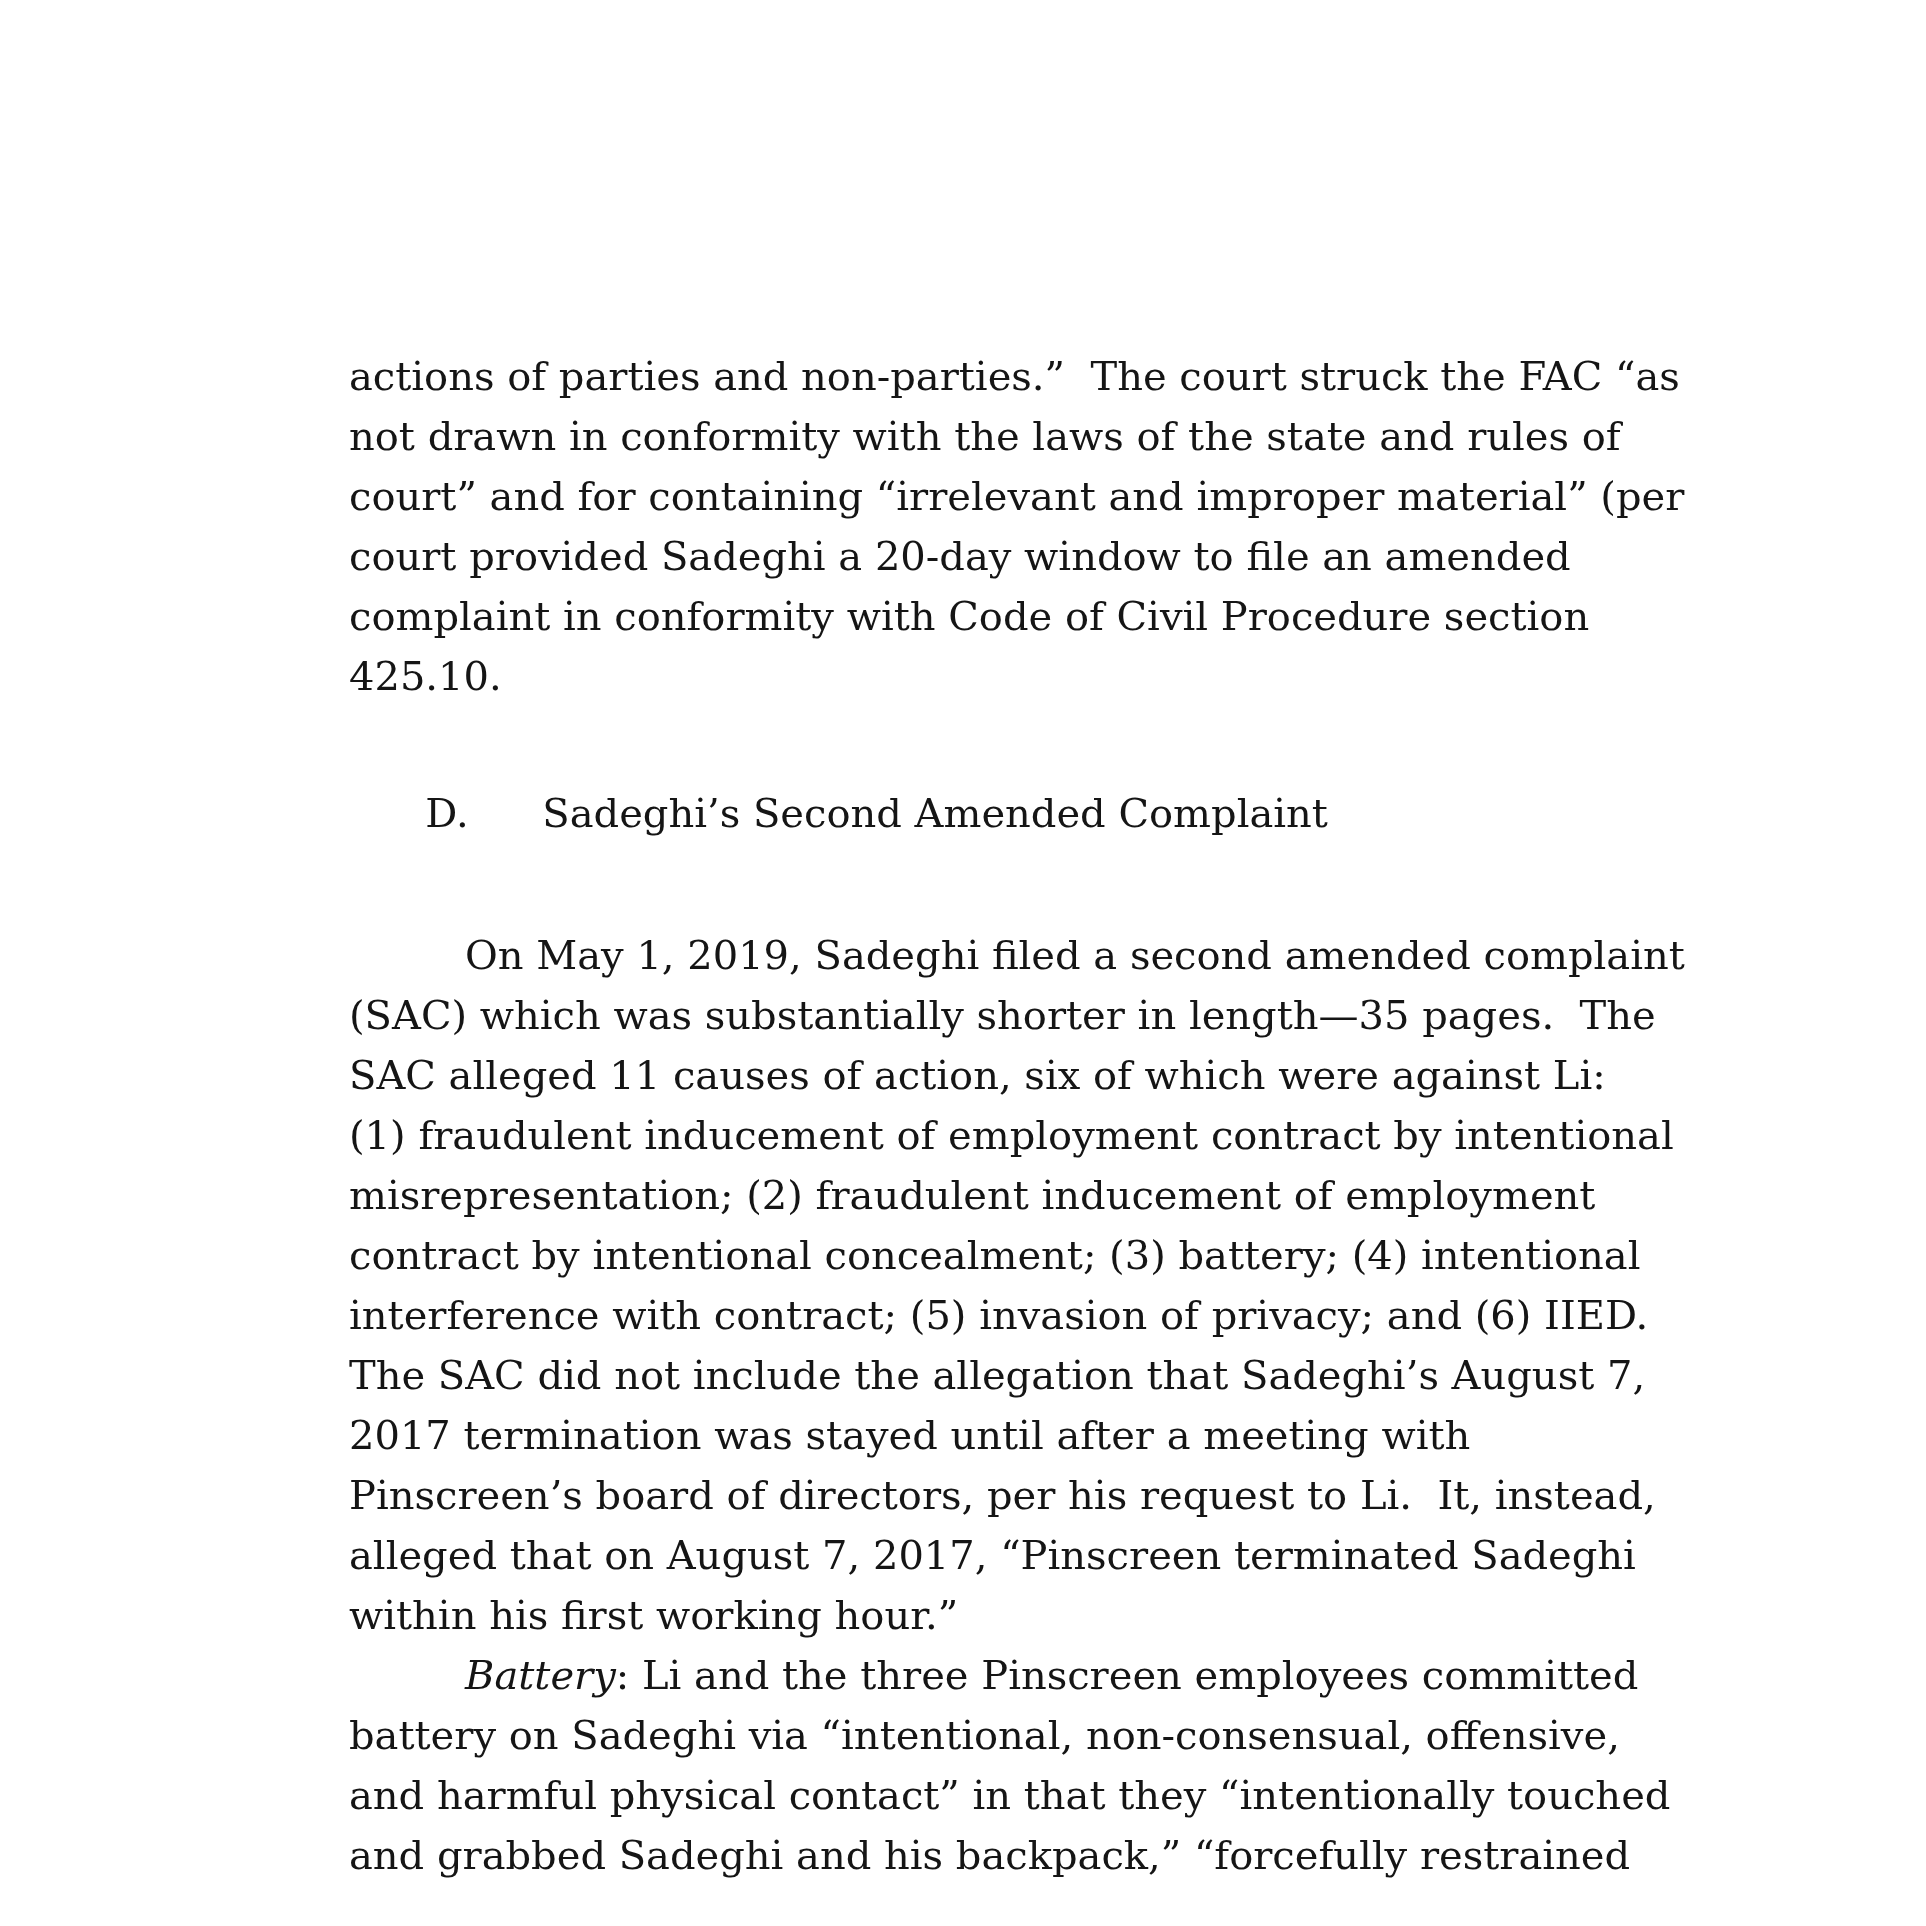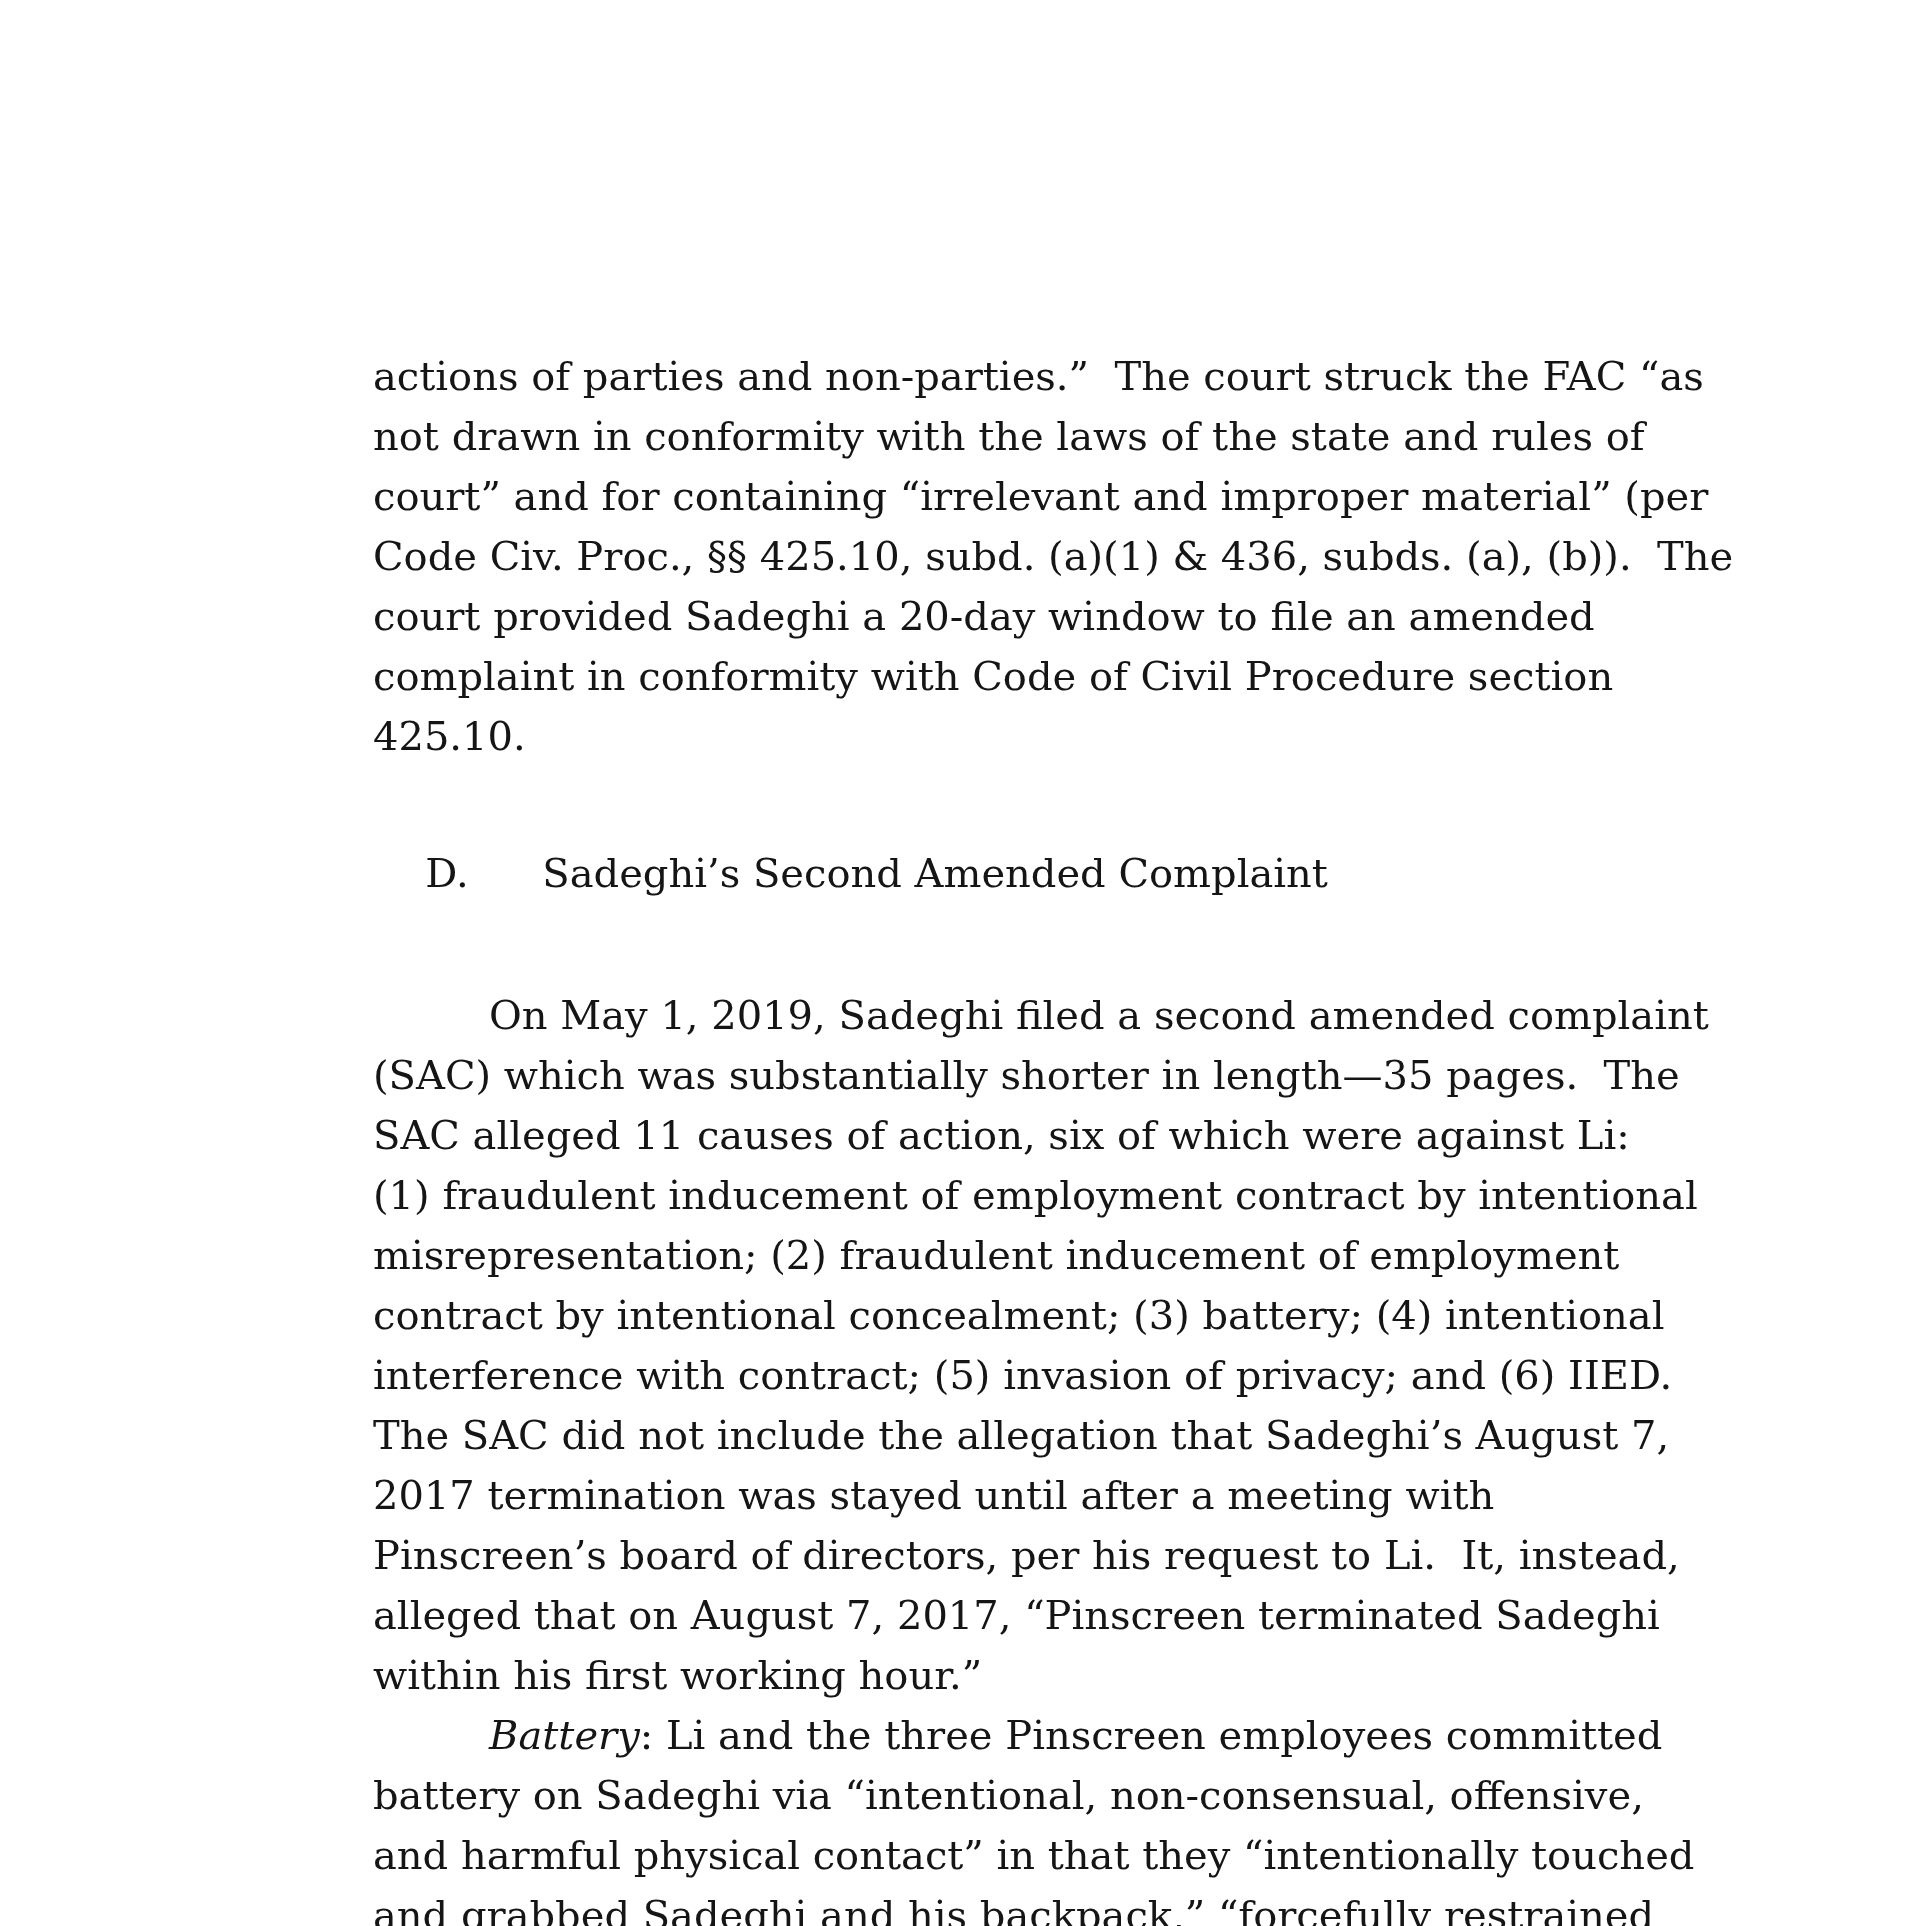--- a/index.html
+++ b/index.html
@@ -19,21 +19,20 @@
   .text-block {
     position: absolute;
     left: 349px;
     top: 346px;
     width: 1289px;
     font-size: 40px;
     line-height: 60px;
   }
   .ln {
     white-space: pre;   
-    margin-left: 24px;
   }
   .indent {
     padding-left: 116px; 
   }
   .heading-line {
     margin-top: 17.3px;
     margin-bottom: 22px;
     white-space: pre;
   }
   .hlabel {
@@ -50,21 +49,20 @@
 <body>
 
 <div class="page">
 
   <main class="text-block">
 
     <section>
       <div class="ln">actions of parties and non-parties.”  The court struck the FAC “as</div>
       <div class="ln">not drawn in conformity with the laws of the state and rules of</div>
       <div class="ln">court” and for containing “irrelevant and improper material” (per</div>
-      <div class="ln">Code Civ. Proc., §§ 425.10, subd. (a)(1) &amp; 436, subds. (a), (b)).  The</div>
       <div class="ln">court provided Sadeghi a 20-day window to file an amended</div>
       <div class="ln">complaint in conformity with Code of Civil Procedure section</div>
       <div class="ln">425.10.</div>
     </section>
 
     <div class="heading-line">
       <span class="hlabel">D.</span><span class="htitle">Sadeghi’s Second Amended Complaint</span>
     </div>
 
     <section>

